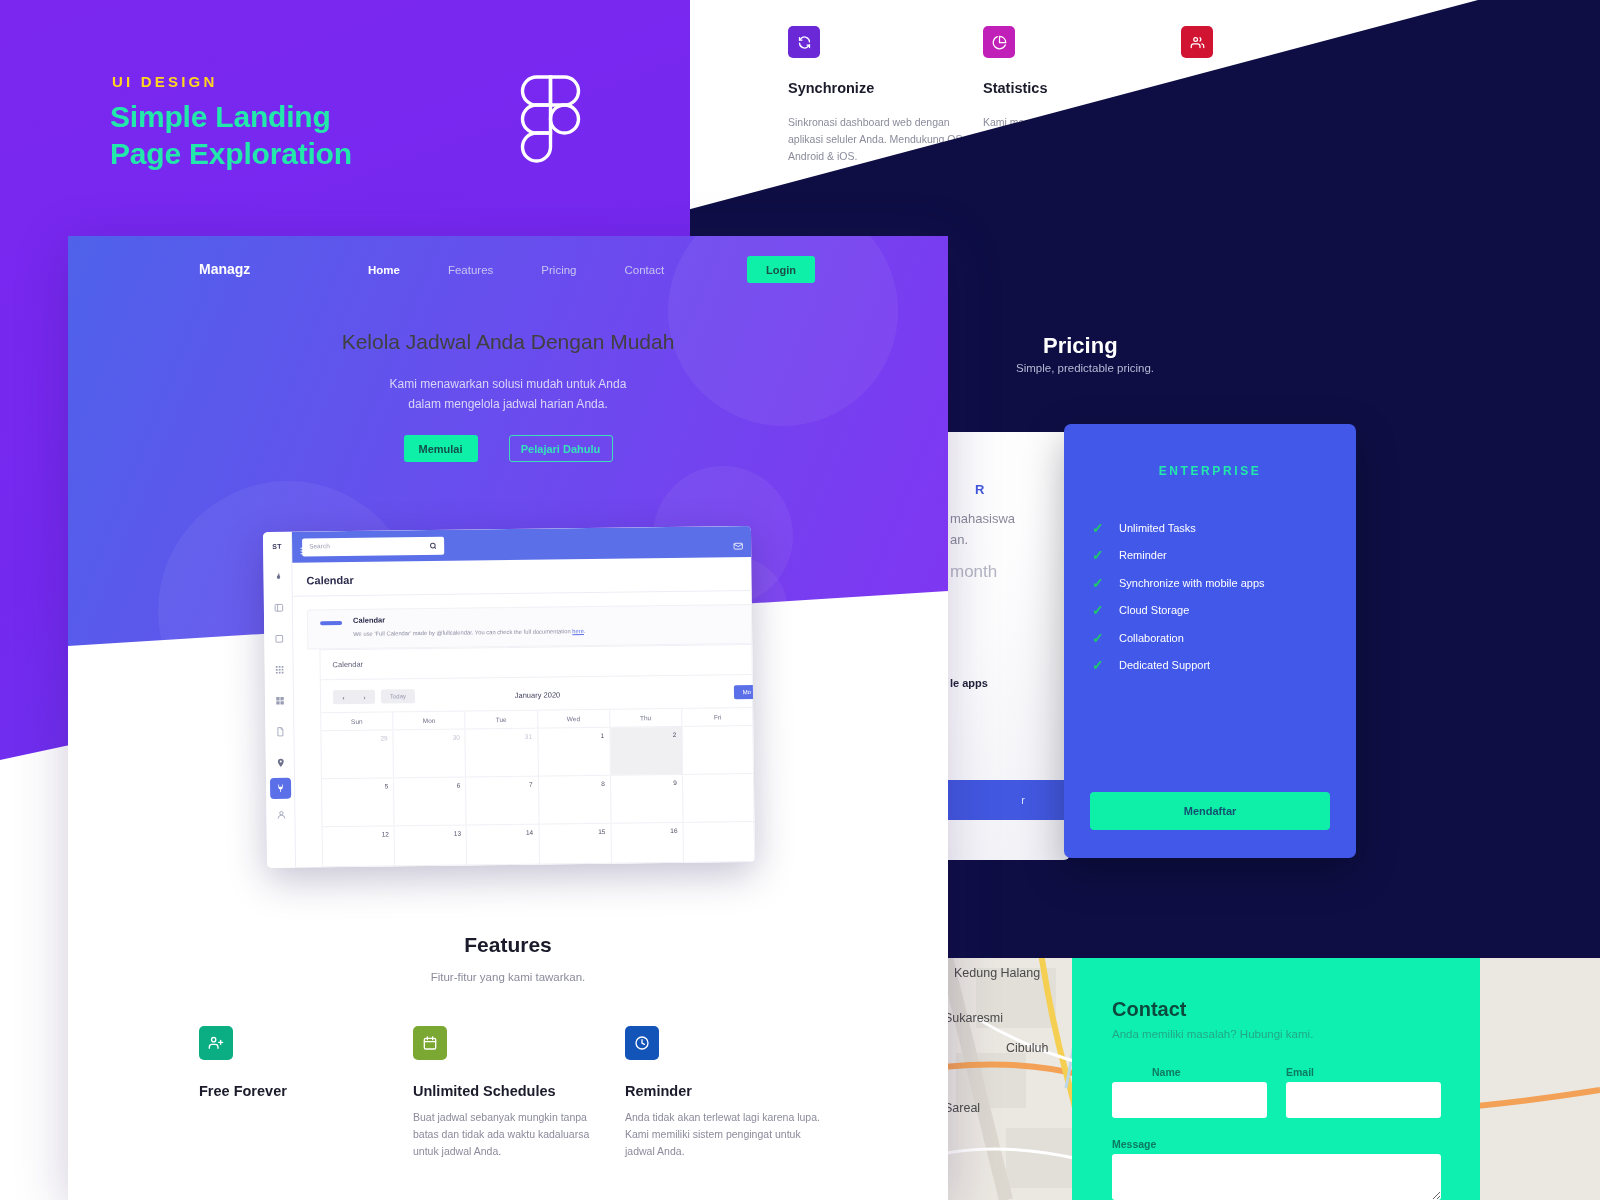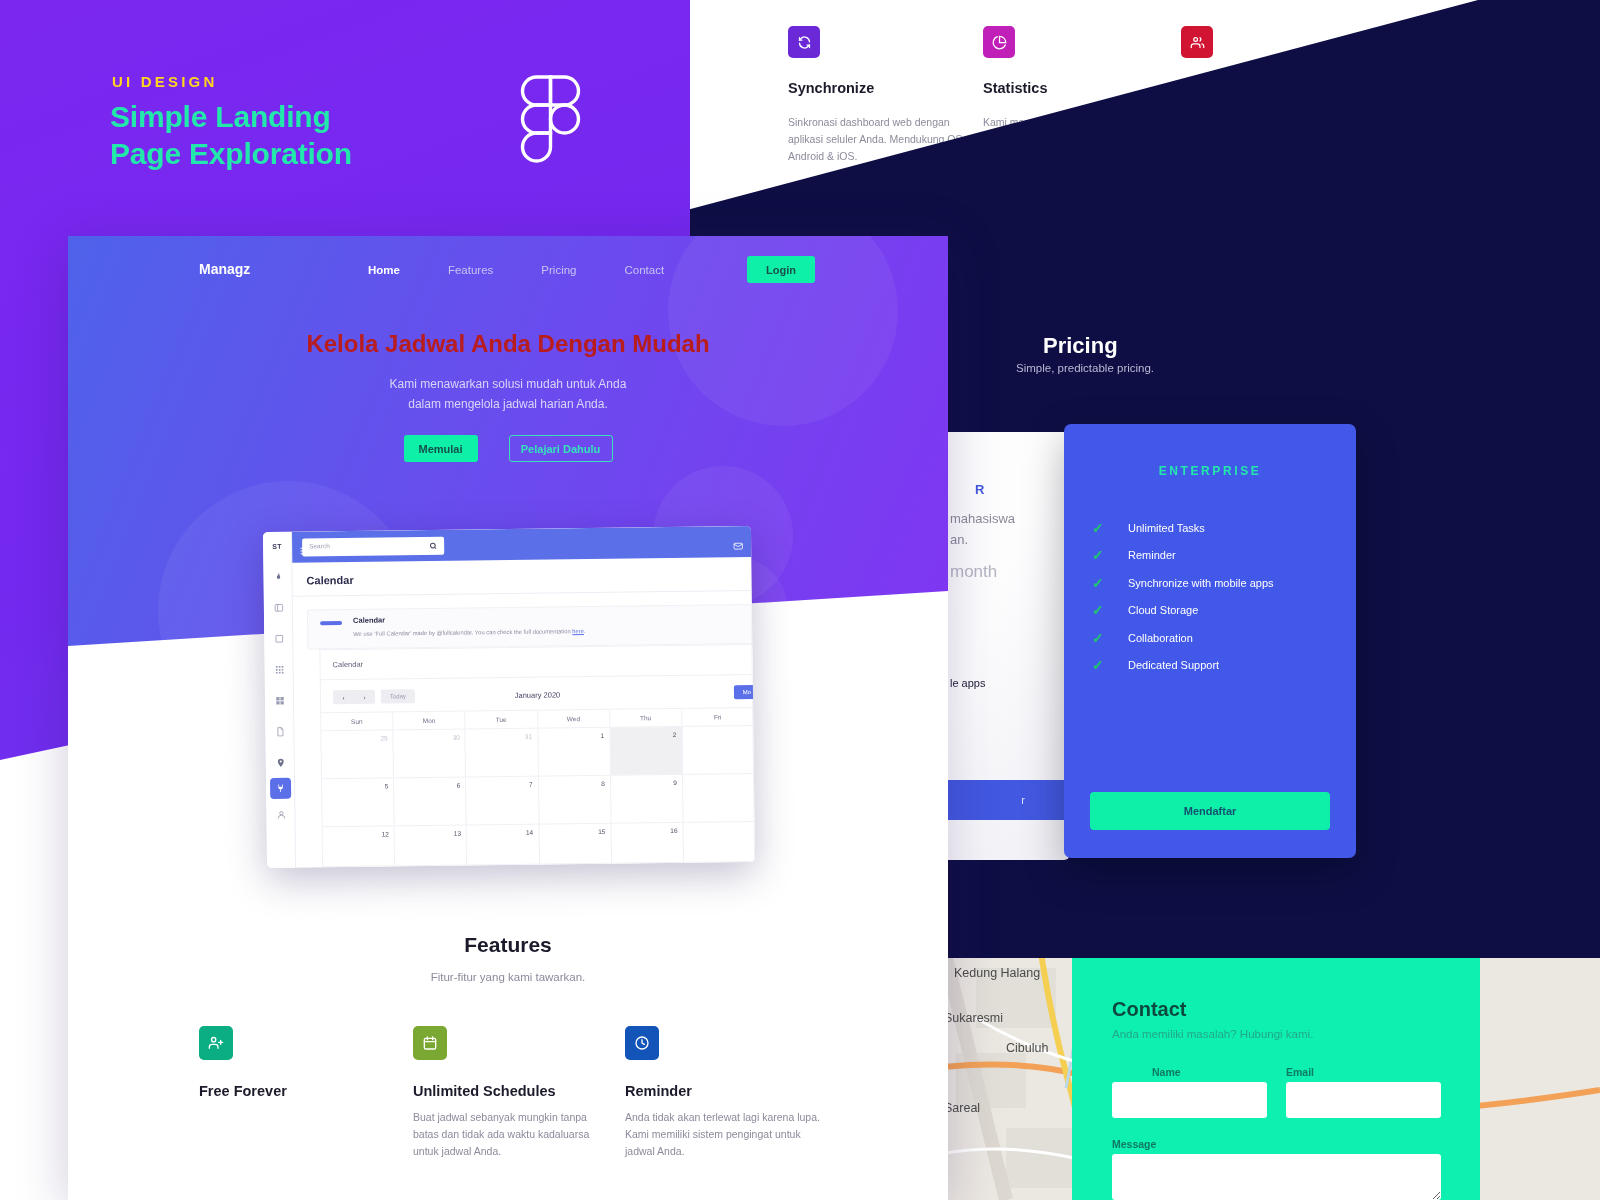--- a/index.html
+++ b/index.html
@@ -58,42 +58,42 @@
 
   
   .reg-card {
     position: absolute; left: 800px; top: 432px; width: 270px; height: 428px;
     background: linear-gradient(110deg,#ffffff 0%,#fdfdfe 60%,#ececf3 100%);
     border-radius: 6px;
   }
   .reg-name { position: absolute; left: 175px; top: 50px; color:#4258e0; font-size: 13px; font-weight:bold; letter-spacing:2.3px; }
   .reg-desc { position: absolute; left: 150px; top: 76px; width:170px; color:#8a8a9b; font-size:13px; line-height:1.65; }
   .reg-price { position: absolute; left: 150px; top: 130px; color:#b5b5c4; font-size:17px; }
-  .reg-feat { position: absolute; left: 150px; top: 245px; color:#22223a; font-size:11px; font-weight:normal; }
+  .reg-feat { position: absolute; left: 150px; top: 245px; color:#22223a; font-size:11px; font-weight:bold; }
   .reg-btn {
     position: absolute; left: 118px; top: 348px; width: 210px; height: 40px;
     background:#4258e0; border-radius: 4px; color:#dfe4ff; font-size:11px;
     display:flex; align-items:center; justify-content:center;
   }
 
   
   .ent-card {
     position: absolute; left: 1064px; top: 424px; width: 292px; height: 434px;
     background: #4258e8; border-radius: 7px;
     box-shadow: 0 14px 40px rgba(0,0,0,0.28);
   }
   .ent-name { text-align:center; color:#22e9ab; font-size:12px; font-weight:bold; letter-spacing:2.6px; margin-top: 40px; }
   .ent-desc { text-align:center; color:#ccd3fb; font-size:11px; line-height:1.6; margin-top:13px; }
   .ent-price-row { text-align:center; margin-top: 28px; }
   .ent-price { color:#22e9ab; font-size:36px; font-weight:bold; letter-spacing:-1px; }
   .ent-period { color:#b3bdf5; font-size:12px; margin-left:4px; }
   .ent-list { margin: 36px 0 0 28px; }
   .ent-li { display:flex; align-items:center; height: 27.5px; }
   .ent-li .chk { width:18px; color:#1fc96a; font-size:14px; font-weight:bold; }
-  .ent-li .lbl { color:#ffffff; font-size:11px; margin-left: 18px; }
+  .ent-li .lbl { color:#ffffff; font-size:11px; margin-left: 9px; }
   .ent-btn {
     position:absolute; left:26px; bottom:28px; width:240px; height:38px;
     background:#0ef0a8; border-radius:4px; color:#14506f; font-size:11px; font-weight:bold;
     display:flex; align-items:center; justify-content:center;
   }
 
   
   .map {
     position:absolute; left: 946px; top: 958px; width: 654px; height: 242px;
     background:#ebe7e1;
@@ -123,21 +123,21 @@
   .blob { position:absolute; border-radius:50%; background: rgba(255,255,255,0.055); }
   .nav-brand { position:absolute; left:131px; top:25px; color:#fff; font-size:14px; font-weight:bold; }
   .nav-links { position:absolute; left:300px; top:28px; display:flex; gap:48px; }
   .nav-link { font-size:11.5px; color:#c6c4f2; }
   .nav-link.active { color:#ffffff; font-weight:bold; }
   .login-btn {
     position:absolute; left:679px; top:20px; width:68px; height:27px;
     background:#0ef0a8; border-radius:3px; color:#1b4f4a; font-size:11px; font-weight:bold;
     display:flex; align-items:center; justify-content:center;
   }
-  .hero-h1 { position:absolute; left:0; top:94px; width:880px; text-align:center; color:#b91c1c; font-size:24px; font-weight:bold; }
+  .hero-h1 { position:absolute; left:0; top:94px; width:880px; text-align:center; color:#404040; font-size:21px; font-weight:normal; }
   .hero-p { position:absolute; left:0; top:138px; width:880px; text-align:center; color:#d9d6f8; font-size:12px; line-height:1.68; }
   .hero-btns { position:absolute; left:0; top:199px; width:880px; display:flex; justify-content:center; gap:31px; }
   .btn-primary { width:74px; height:27px; background:#0ef0a8; border-radius:3px; color:#14504c; font-size:11px; font-weight:bold; display:flex; align-items:center; justify-content:center; }
   .btn-ghost { width:104px; height:27px; border:1px solid #3de0b6; border-radius:3px; color:#34e3bb; font-size:11px; font-weight:bold; display:flex; align-items:center; justify-content:center; }
 
   
   .mock {
     position:absolute; left:197px; top:293px; width:488px; height:336px;
     background:#ffffff; border-radius:5px;
     box-shadow: 0 12px 38px rgba(30,20,80,0.26);

